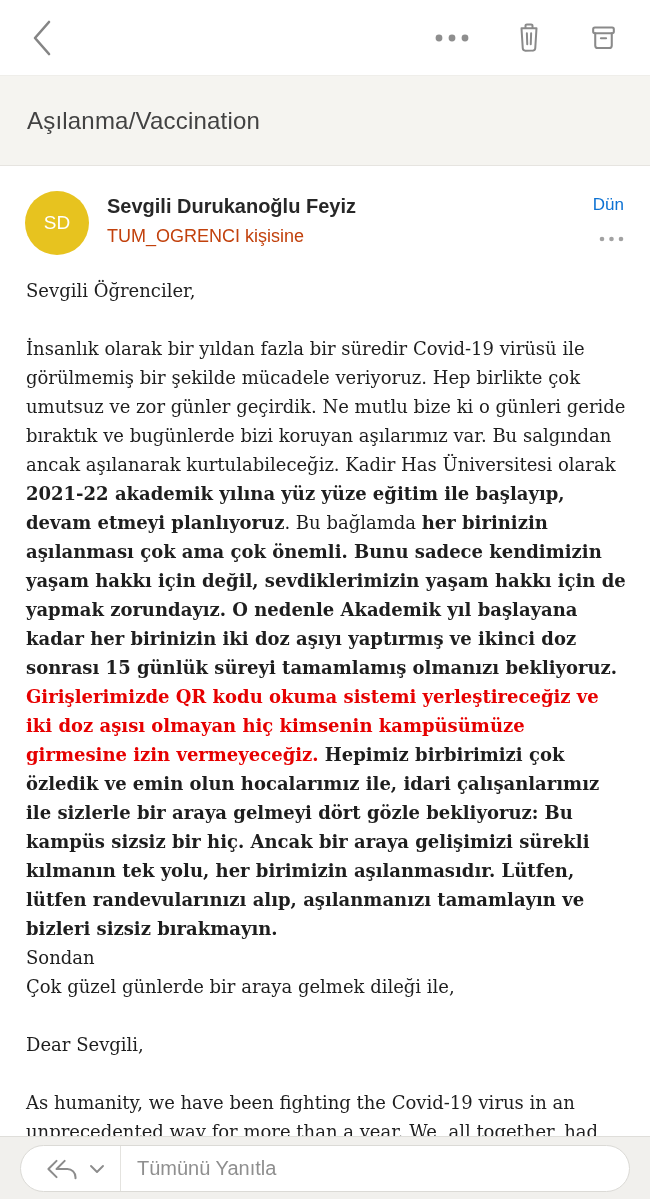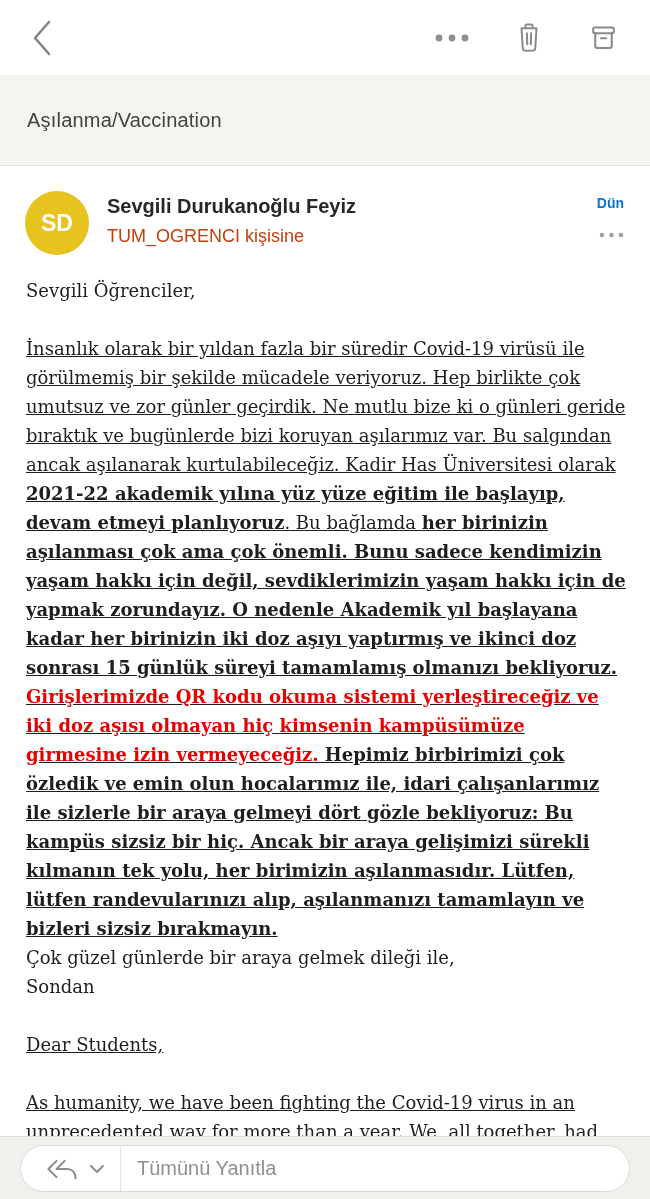--- a/index.html
+++ b/index.html
@@ -17,43 +17,43 @@
   }
   .icon-btn { background:none; border:none; padding:0; cursor:pointer; display:flex; align-items:center; }
   .topbar-actions { display:flex; align-items:center; gap:44px; }
   
   .subject-band {
     height:91px; background:#f5f4f0; border-top:1px solid #efeeea;
     border-bottom:1px solid #e6e4e0;
     display:flex; align-items:center; padding:0 27px;
   }
   .subject-title {
-    font-size:20px; font-weight:400; color:#424242; letter-spacing:.2px;
+    font-size:24px; font-weight:400; color:#424242; letter-spacing:.2px;
   }
   
   .msg-header { display:flex; padding:25px 26px 0 25px; background:#fff; }
   .avatar {
     width:64px; height:64px; border-radius:50%; flex:0 0 64px;
     display:flex; align-items:center; justify-content:center;
-    color:#fff; font-size:23px; font-weight:700;
+    color:#fff; font-size:19px; font-weight:400;
     background:var(--avatar-yellow,#e7c31f);
   }
   .sender-col { flex:1; margin-left:18px; padding-top:4px; min-width:0; }
   .sender-name { font-size:20px; font-weight:700; color:#272727; }
   .sender-to { font-size:18px; font-weight:400; color:#c2410c; margin-top:8px; }
   .meta-col { text-align:right; padding-top:4px; display:flex; flex-direction:column; align-items:flex-end; }
-  .msg-date { font-size:14px; font-weight:700; color:var(--accent-blue,#0d72d3); }
+  .msg-date { font-size:17px; font-weight:400; color:var(--accent-blue,#0d72d3); }
   .msg-more { margin-top:21px; }
   
   .email-body {
     padding:21px 22px 90px 26px;
     font-family:"DejaVu Serif", serif;
   }
   .email-body p { font-size:18px; line-height:29px; color:#1e1e1e; margin:0; }
-  .email-body p.spaced { margin-top:29px;text-decoration:underline; }
+  .email-body p.spaced { margin-top:29px; }
   .seg-b { font-weight:700; }
   .seg-rb { font-weight:700; color:var(--alert-red,#e60000); }
   
   .replybar {
     position:absolute; left:0; right:0; bottom:0; height:63px;
     background:#f1f0ed; border-top:1px solid #dfdeda;
   }
   .reply-pill {
     position:absolute; left:20px; right:20px; top:8px; height:47px;
     background:#fff; border:1px solid #dbdad6; border-radius:24px;
@@ -138,23 +138,23 @@
             <circle cx="22" cy="3" r="2.3" fill="#a2a2a2"></circle>
           </svg>
         </span>
       </button>
     </div>
   </section>
 
   <section class="email-body">
       <p><span>Sevgili Öğrenciler,</span></p>
       <p class="spaced"><span>İnsanlık olarak bir yıldan fazla bir süredir Covid-19 virüsü ile görülmemiş bir şekilde mücadele veriyoruz. Hep birlikte çok umutsuz ve zor günler geçirdik. Ne mutlu bize ki o günleri geride bıraktık ve bugünlerde bizi koruyan aşılarımız var. Bu salgından ancak aşılanarak kurtulabileceğiz. Kadir Has Üniversitesi olarak </span><span class="seg-b">2021-22 akademik yılına yüz yüze eğitim ile başlayıp, devam etmeyi planlıyoruz</span><span>. Bu bağlamda </span><span class="seg-b">her birinizin aşılanması çok ama çok önemli. Bunu sadece kendimizin yaşam hakkı için değil, sevdiklerimizin yaşam hakkı için de yapmak zorundayız. O nedenle Akademik yıl başlayana kadar her birinizin iki doz aşıyı yaptırmış ve ikinci doz sonrası 15 günlük süreyi tamamlamış olmanızı bekliyoruz. </span><span class="seg-rb">Girişlerimizde QR kodu okuma sistemi yerleştireceğiz ve iki doz aşısı olmayan hiç kimsenin kampüsümüze girmesine izin vermeyeceğiz.</span><span class="seg-b"> Hepimiz birbirimizi çok özledik ve emin olun hocalarımız ile, idari çalışanlarımız ile sizlerle bir araya gelmeyi dört gözle bekliyoruz: Bu kampüs sizsiz bir hiç. Ancak bir araya gelişimizi sürekli kılmanın tek yolu, her birimizin aşılanmasıdır. Lütfen, lütfen randevularınızı alıp, aşılanmanızı tamamlayın ve bizleri sizsiz bırakmayın.</span></p>
+      <p><span>Sondan</span></p>
       <p><span>Çok güzel günlerde bir araya gelmek dileği ile,</span></p>
-      <p><span>Sondan</span></p>
-      <p class="spaced"><span>Dear Students,</span></p>
+      <p class="spaced"><span>Dear Sevgili,</span></p>
       <p class="spaced"><span>As humanity, we have been fighting the Covid-19 virus in an unprecedented way for more than a year. We, all together, had hopless and difficult days and thanks to the science we left those days behind</span></p>
     </section>
 
   <footer class="replybar">
     <div class="reply-pill">
       <button class="reply-mode">
         <span>
           <svg width="37" height="26" viewBox="0 0 34 24" fill="none" stroke="#8c8c8c" stroke-width="1.9" stroke-linecap="round" stroke-linejoin="round">
             <path d="M11.5 4.5 L4 12 L11.5 19.5"></path>
             <path d="M19 4.5 L11.5 12"></path>

